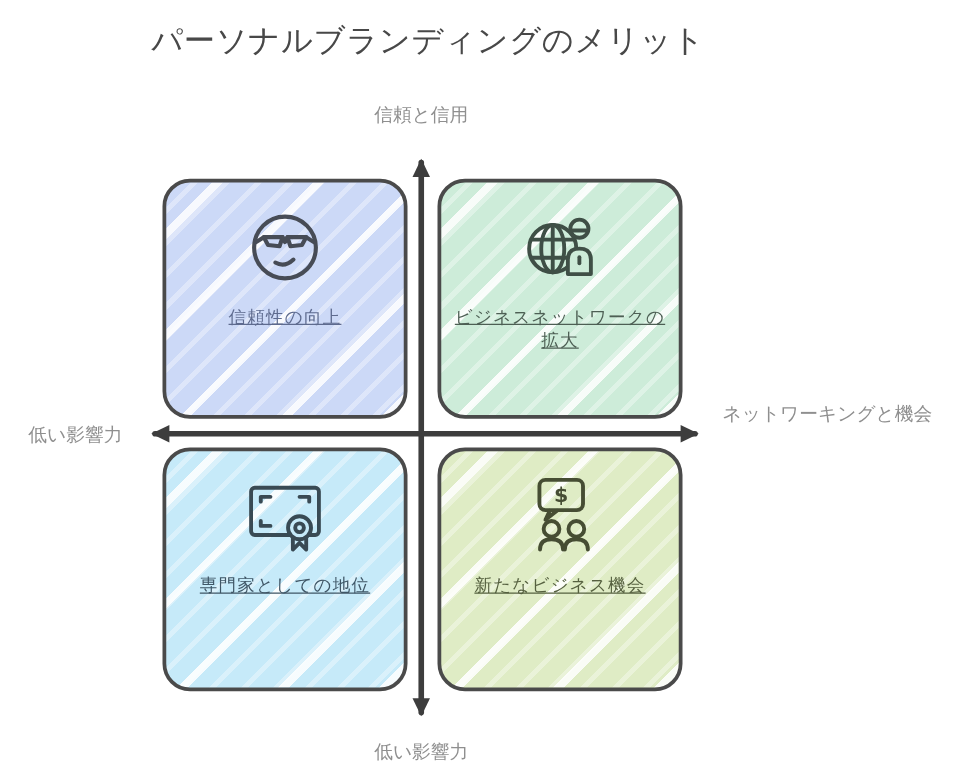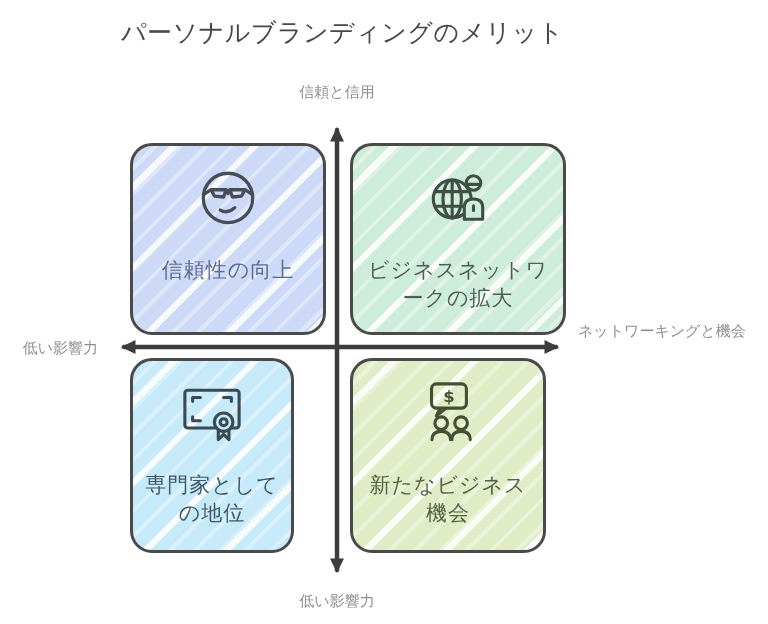--- a/index.html
+++ b/index.html
@@ -28,30 +28,30 @@
     display:flex; flex-direction:column; align-items:center;
     background-color:var(--fill);
     background-image:
       repeating-linear-gradient(135deg,
         rgba(255,255,255,0) 0 26px, rgba(255,255,255,0.85) 26px 32px,
         rgba(255,255,255,0) 32px 57px),
       repeating-linear-gradient(135deg,
         rgba(255,255,255,0) 0 14px, rgba(255,255,255,0.35) 14px 18px);
   }
   #q-tl { left:130px; top:143px; width:196px; height:192px; }
-  #q-tr { left:350px; top:143px; width:216px; height:192px; }
-  #q-bl { left:130px; top:358px; width:164px; height:195px; }
+  #q-tr { left:350px; top:143px; width:196px; height:192px; }
+  #q-bl { left:130px; top:358px; width:196px; height:195px; }
   #q-br { left:350px; top:358px; width:196px; height:195px; }
 
   .q-icon { margin-top:20px; width:62px; height:62px; color:var(--ink); }
   .q-icon svg { width:100%; height:100%; display:block; }
   .q-label {
-    margin-top:28px; padding:0 9px;
-    font-size:21px; line-height:1.33; letter-spacing:1px;
-    text-align:center; color:var(--text);
+    margin-top:16px; padding:0 9px;
+    font-size:14px; line-height:1.33; letter-spacing:1px;
+    text-align:center; color:var(--text);text-decoration:underline;
   }
 </style>
 </head>
 <body>
 
 <div class="page-title">パーソナルブランディングのメリット</div>
 
 <div class="axis-label top">信頼と信用</div>
 <div class="axis-label bottom">低い影響力</div>
 <div class="axis-label left">低い影響力</div>

